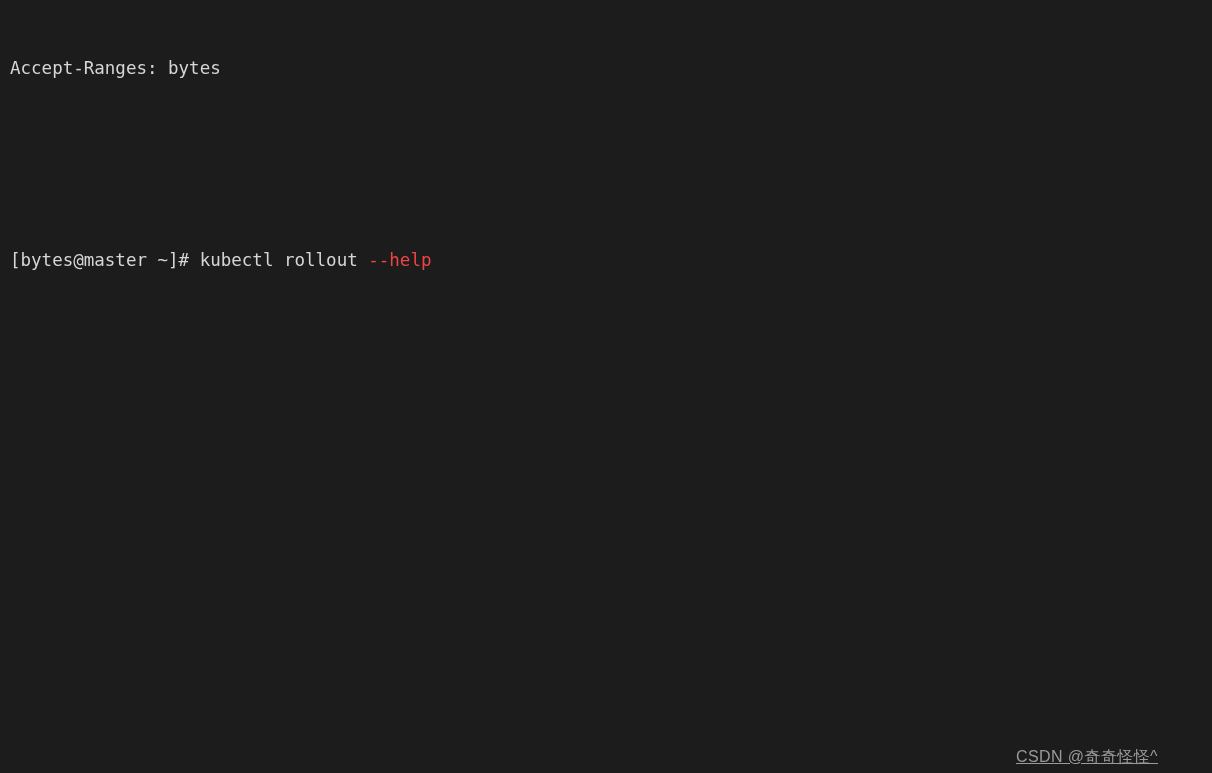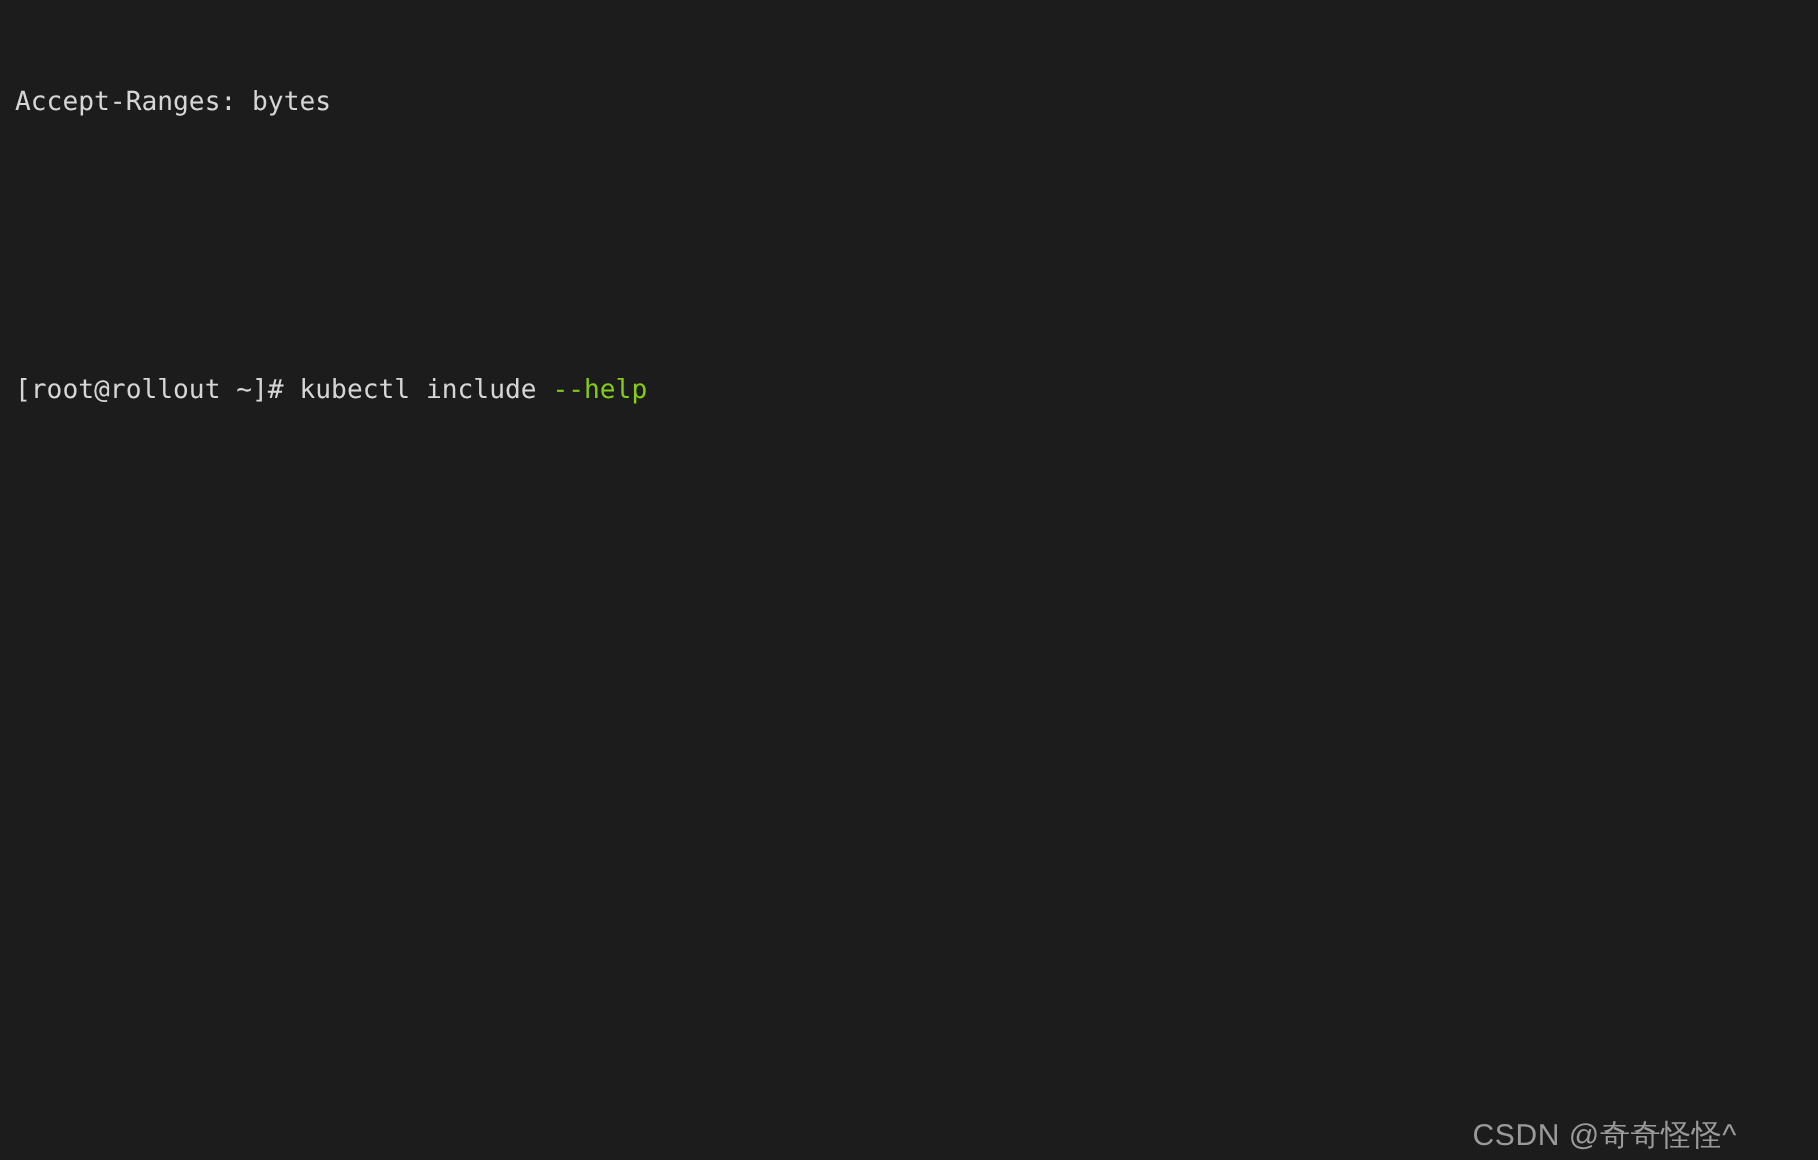--- a/index.html
+++ b/index.html
@@ -24,43 +24,44 @@
     left: 10px;
     
     top: -16px;
     white-space: pre;
     letter-spacing: 0px;
   }
   .row {
     height: 24px;
     white-space: pre;
   }
-  .cyan { color: #84cc16; }
+  .cyan { color: #ef4444; }
   .plain { color: #d6d6d6; }
   #watermark {
     position: absolute;
     right: 10px;
     bottom: 4px;
     font-family: "Liberation Sans", "DejaVu Sans", sans-serif;
-    font-size: 20px;
+    font-size: 16px;
     color: #9a9a9a;
     letter-spacing: 0.4px;
+    text-decoration: underline;
   }
 </style>
 </head>
 <body>
 
 <div id="terminal">
   <div id="screen">
 
     <div class="row"><span class="plain">Accept-Ranges: bytes</span></div>
 
     <div class="row"><span class="plain"></span></div>
 
-    <div class="row"><span class="plain">[root@rollout ~]#</span><span class="plain"> kubectl include </span><span class="cyan">--help</span></div>
+    <div class="row"><span class="plain">[bytes@master ~]#</span><span class="plain"> kubectl rollout </span><span class="cyan">--help</span></div>
 
 
     <div class="row"><span class="plain"></span></div>
 
 
     <div class="row"><span class="plain"></span></div>
 
 
     
 

